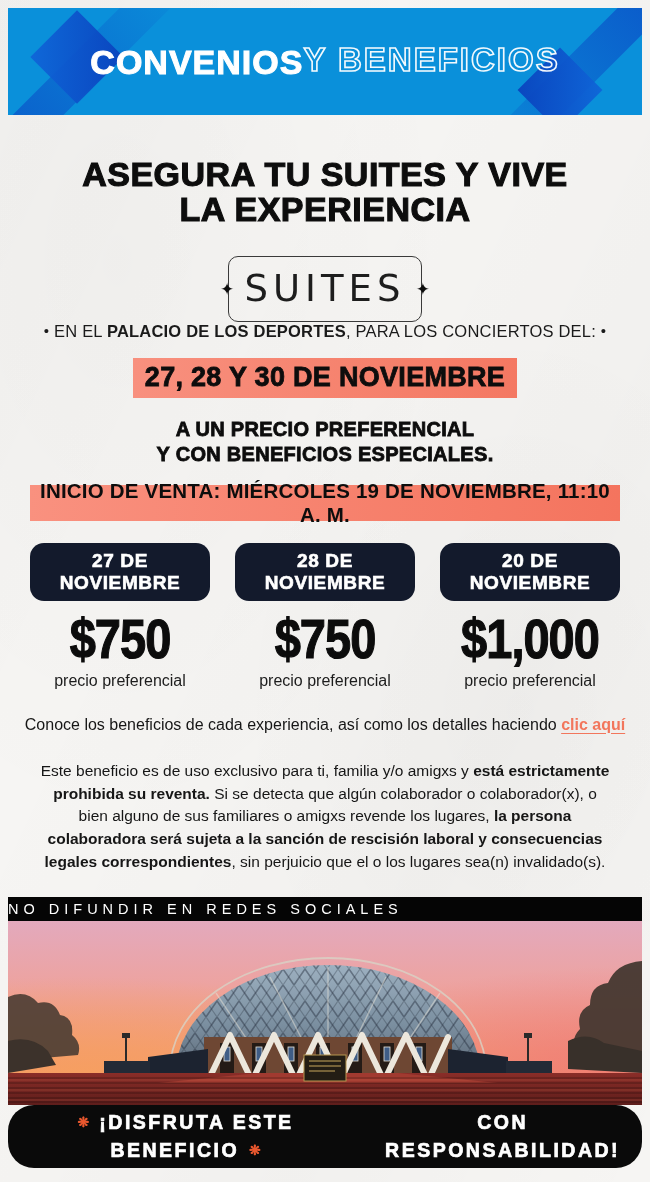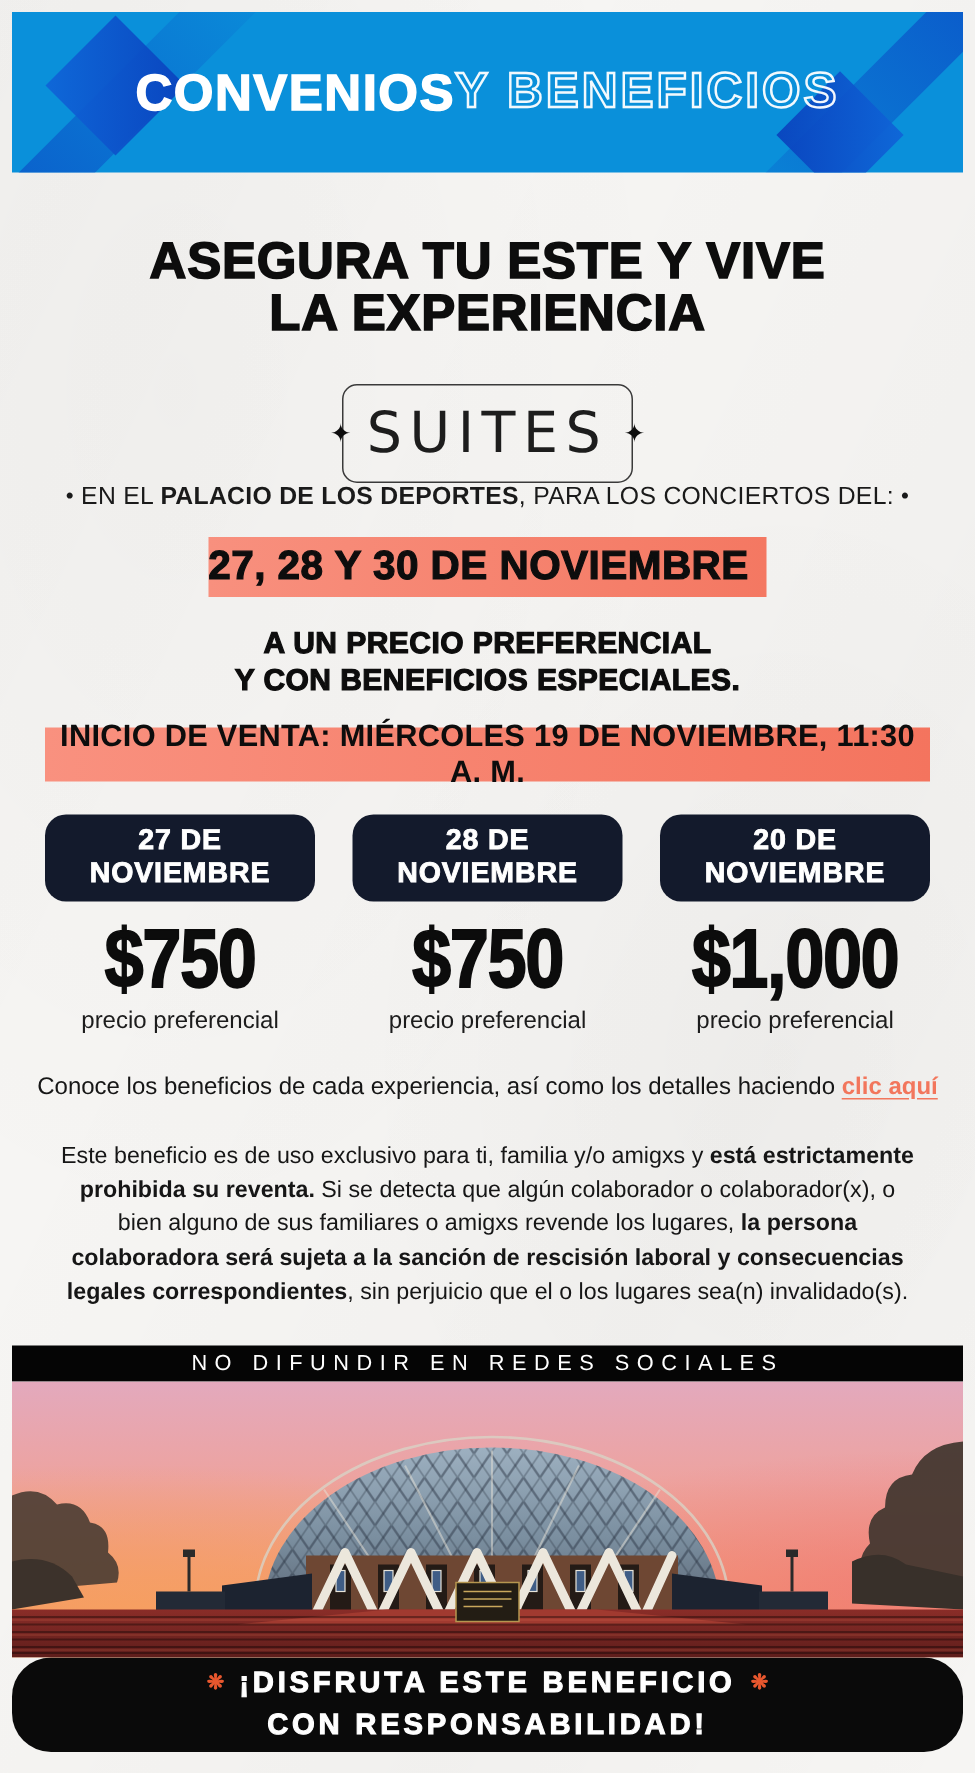--- a/index.html
+++ b/index.html
@@ -55,21 +55,21 @@
   .suites-star { position:absolute; top:50%; font-size:17px; color:#0d0d0d; background:transparent; line-height:1; }
   .star-left  { left:-9px;  transform:translateY(-50%); }
   .star-right { right:-9px; transform:translateY(-50%); }
 
   .venue-line { font-size:16.5px; letter-spacing:.2px; color:#1a1a1a; }
   .venue-line b { font-weight:bold; }
   .venue-dot { font-size:15px; position:relative; top:-1px; }
 
   .dates-highlight-wrap { margin-top:17px; }
   .dates-highlight {
-    display:inline-block; padding:4px 12px 5px 0;
+    display:inline-block; padding:4px 12px 5px 12px;
     background:linear-gradient(90deg,#f8постоян 0%, #f47a64 100%);
     background:linear-gradient(90deg,#f8907e 0%, #f47862 100%);
     font-size:27px; font-weight:bold; letter-spacing:.3px; color:#0d0d0d;
     -webkit-text-stroke:.8px #0d0d0d;
   }
 
   .price-note { margin-top:19px; font-size:20px; line-height:1.25; font-weight:bold;
     color:#0d0d0d; -webkit-text-stroke:.8px #0d0d0d; letter-spacing:.3px; }
 
   .sale-bar {
@@ -95,31 +95,31 @@
 
   .benefits-line { margin-top:26px; font-size:16px; color:#161616; }
   .benefits-link { color:#f2765c; font-weight:bold; text-decoration:underline; text-underline-offset:3px; cursor:pointer; }
 
   .legal { margin:26px auto 0 auto; width:572px; font-size:15.5px; line-height:1.47; color:#161616;text-align:center; }
   .legal b { font-weight:bold; }
 
   
   .warning-bar {
     margin:0 8px; height:24px; background:#050505;
-    display:flex; align-items:center; justify-content:center;
+    display:flex; align-items:center; 
     color:#fff; font-size:14.5px; letter-spacing:5px; font-weight:500;
   }
 
   
   .photo { margin:0 8px; height:184px; display:block; }
 
   
   .footer {
     margin:0 8px; height:63px; background:#0a0a0a;
-    display:flex; flex-direction:column; align-items:center; justify-content:center;
+    display:flex; flex-direction:row; align-items:center; justify-content:center;
     color:#fff; font-weight:bold; font-size:19.5px; letter-spacing:2.5px; line-height:1.4;
     -webkit-text-stroke:.7px #fff; text-align:center;border-radius:26px;
   }
   .spark { color:#e8572e; font-size:14px; -webkit-text-stroke:0; letter-spacing:0; position:relative; top:-2px; }
   .spark-left { margin-right:10px; } .spark-right { margin-left:10px; }
 </style>
 </head>
 <body>
 
 <div class="page">
@@ -129,21 +129,21 @@
     <div class="ribbon rb-l-square"></div>
     <div class="ribbon rb-r-stripe"></div>
     <div class="ribbon rb-r-square"></div>
     <div class="header-title1">CONVENIOS</div>
     <div class="header-title2">Y BENEFICIOS</div>
   </div>
 
   <div class="content">
 
     <div class="hero-heading">
-      <div>ASEGURA TU ESTE Y VIVE</div>
+      <div>ASEGURA TU SUITES Y VIVE</div>
       <div>LA EXPERIENCIA</div>
     </div>
 
     <div class="suites-wrap">
       <div class="suites-badge">
         <span class="suites-star star-left">✦</span>
         <span class="suites-label">SUITES</span>
         <span class="suites-star star-right">✦</span>
       </div>
     </div>
@@ -157,21 +157,21 @@
     <div class="dates-highlight-wrap">
       <span class="dates-highlight">27, 28 Y 30 DE NOVIEMBRE</span>
     </div>
 
     <div class="price-note">
       <div>A UN PRECIO PREFERENCIAL</div>
       <div>Y CON BENEFICIOS ESPECIALES.</div>
     </div>
 
     <div class="sale-bar">
-      <span>INICIO DE VENTA: MIÉRCOLES 19 DE NOVIEMBRE, 11:30 A. M.</span>
+      <span>INICIO DE VENTA: MIÉRCOLES 19 DE NOVIEMBRE, 11:10 A. M.</span>
     </div>
 
     <div class="cards-row">
       <div class="price-card">
         <div class="card-pill">
           <div>27 DE</div>
           <div>NOVIEMBRE</div>
         </div>
         <div class="card-price">$750</div>
         <div class="card-note">precio preferencial</div>

